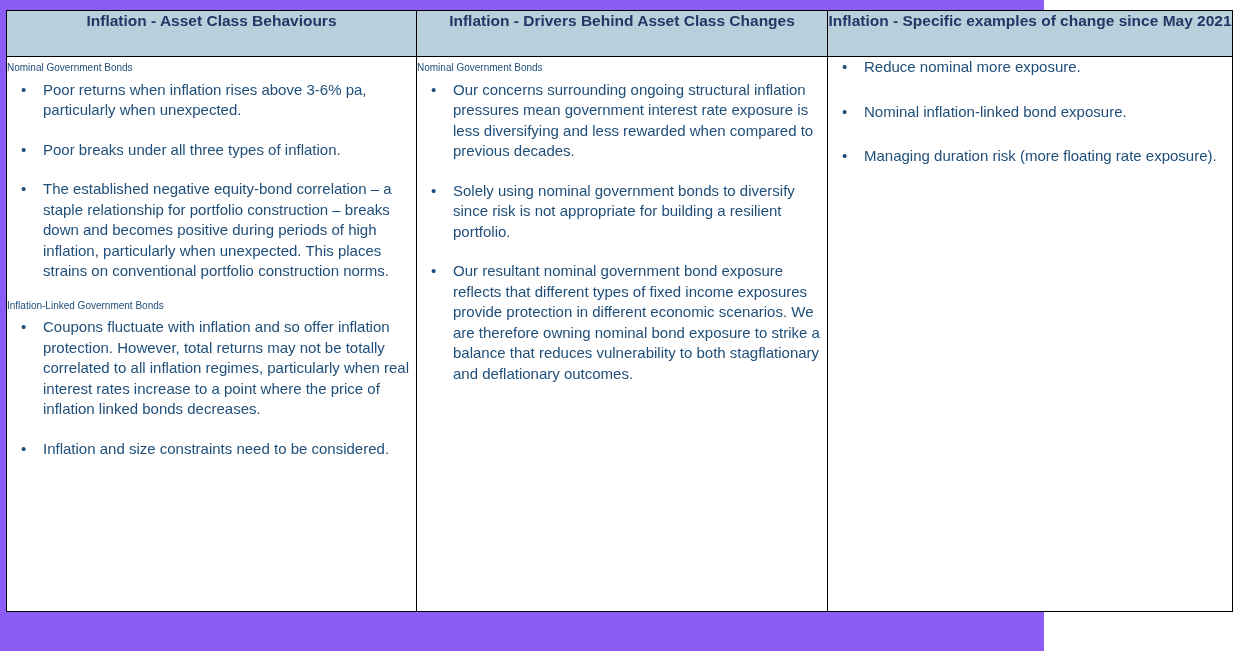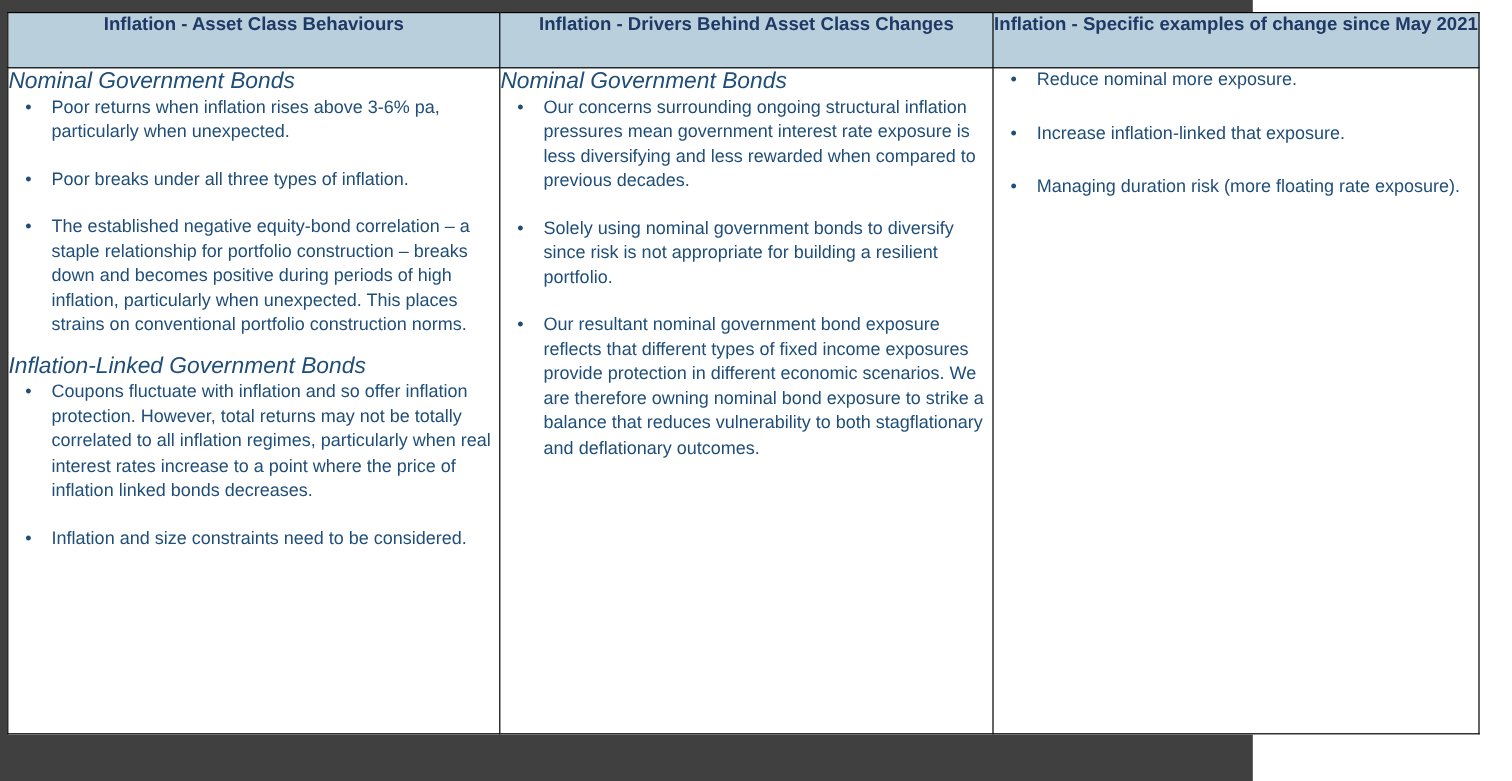--- a/index.html
+++ b/index.html
@@ -11,21 +11,21 @@
     width: 1260px;
     height: 651px;
     font-family: "Liberation Sans", sans-serif;
     color: #1f3864;
     overflow: hidden;
   }
   .sheet {
     position: relative;
     width: 1044px;
     height: 651px;
-    background: #404040;
+    background: #8b5cf6;
   }
   table.matrix {
     position: absolute;
     left: 6px;
     top: 10px;
     width: 1226px;
     border-collapse: collapse;
     table-layout: fixed;
     background: #ffffff;
   }
@@ -46,26 +46,25 @@
     box-sizing: border-box;
     vertical-align: middle;
   }
   td.body-cell {
     background: #ffffff;
     padding: 8px 10px 10px 10px;
     height: 555px;
     box-sizing: border-box;
   }
   .subhead {
-    font-size: 19px;
+    font-size: 10px;
     line-height: 20.5px;
     color: #1f4e79;
     margin: 1px 0 1px 0;
     font-weight: normal;
-    font-style: italic;
   }
   ul.bullets {
     list-style: none;
     margin: 0;
     padding: 0;
   }
   ul.bullets > li {
     position: relative;
     padding-left: 36px;
     font-size: 15px;
@@ -162,21 +161,21 @@
 
         <td class="body-cell col3-cell">
           <div class="cell-inner">
             <ul class="bullets wide">
               <li>
                 <span class="dot">•</span>
                 <span>Reduce nominal more exposure.</span>
               </li>
               <li>
                 <span class="dot">•</span>
-                <span>Increase inflation-linked that exposure.</span>
+                <span>Nominal inflation-linked bond exposure.</span>
               </li>
               <li>
                 <span class="dot">•</span>
                 <span>Managing duration risk (more floating rate exposure).</span>
               </li>
             </ul>
           </div>
         </td>
 
       </tr>

